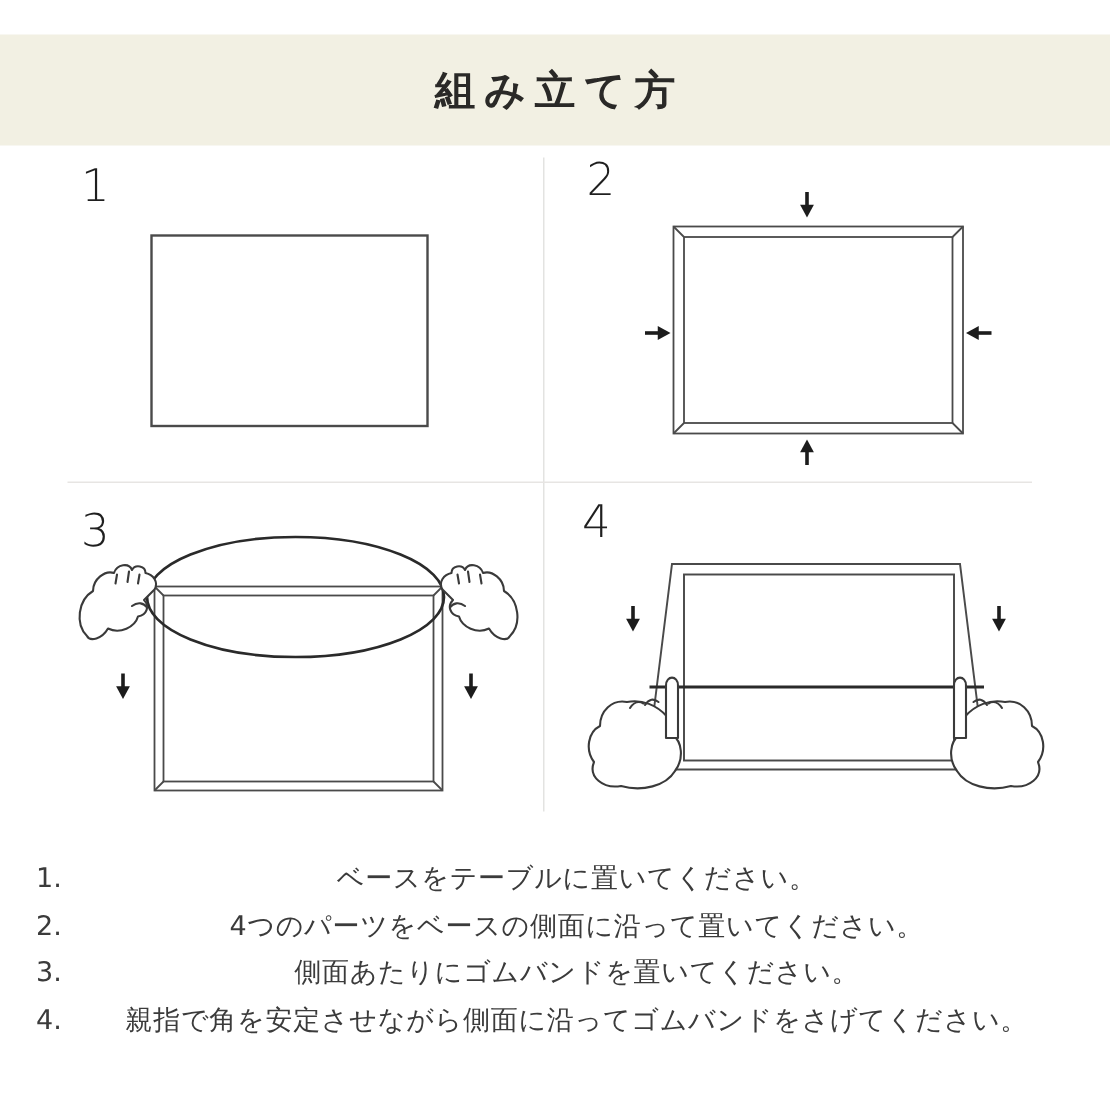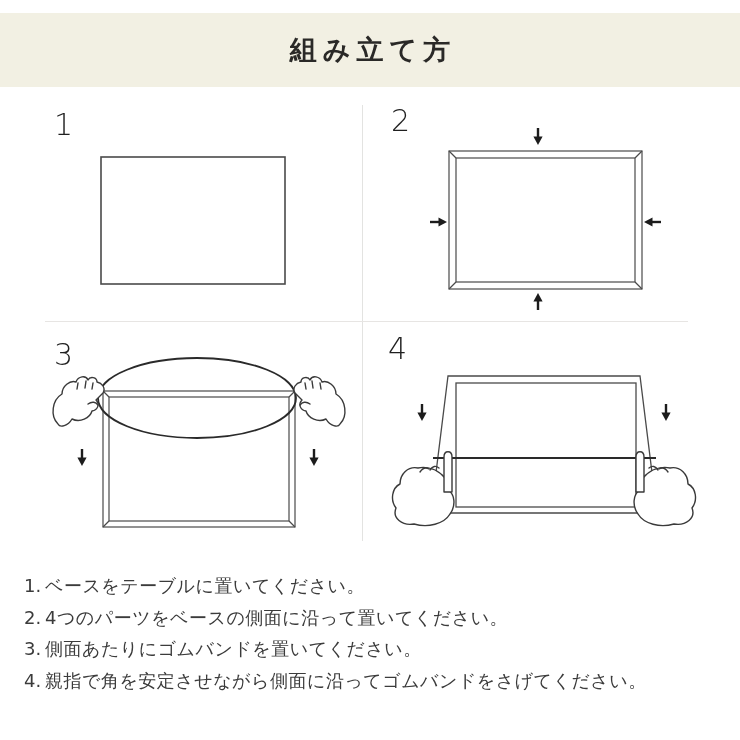--- a/index.html
+++ b/index.html
@@ -1,21 +1,21 @@
 <!DOCTYPE html>
 <html><head>
 <meta charset="utf-8">
 <style>
   html,body{margin:0;padding:0;background:#ffffff;}
   body{width:740px;height:740px;position:relative;overflow:hidden;
        font-family:"DejaVu Sans",sans-serif;}
   .stage{position:absolute;left:0;top:0;width:740px;height:740px;background:#ffffff;}
 
   
-  .header-band{position:absolute;left:0;top:13px;width:740px;height:74px;
+  .header-band{position:absolute;left:0;top:23px;width:740px;height:74px;
                display:flex;align-items:center;justify-content:center;}
   .header-title{font-size:27px;font-weight:bold;letter-spacing:6px;color:#2a2927;
                 text-indent:6px;}
 
   
   .divider-v{position:absolute;left:362px;top:105px;width:1px;height:436px;background:#e3e3e1;}
   .divider-h{position:absolute;left:45px;top:321px;width:643px;height:1px;background:#e7e5e3;}
 
   
   .step-num{position:absolute;font-size:30px;font-weight:300;color:#1f1f1f;line-height:1;}
@@ -27,21 +27,21 @@
   .diagram{position:absolute;}
   .d1{left:0;top:95px;}
   .d2{left:362px;top:95px;}
   .d3{left:0;top:330px;}
   .d4{left:362px;top:330px;}
 
   
   .instructions{position:absolute;left:24px;top:575px;width:700px;color:#3b3b3b;}
   .instr-row{display:flex;font-size:18px;line-height:22px;margin-bottom:9.5px;}
   .instr-num{flex:0 0 21px;}
-  .instr-text{flex:1;letter-spacing:0.5px;}
+  .instr-text{flex:1;letter-spacing:0.5px;text-align:center;}
 </style>
 </head>
 <body>
 
 <div class="stage">
 
   <div class="header-band" style="background:#f2f0e3;">
     <div class="header-title">組み立て方</div>
   </div>
 

